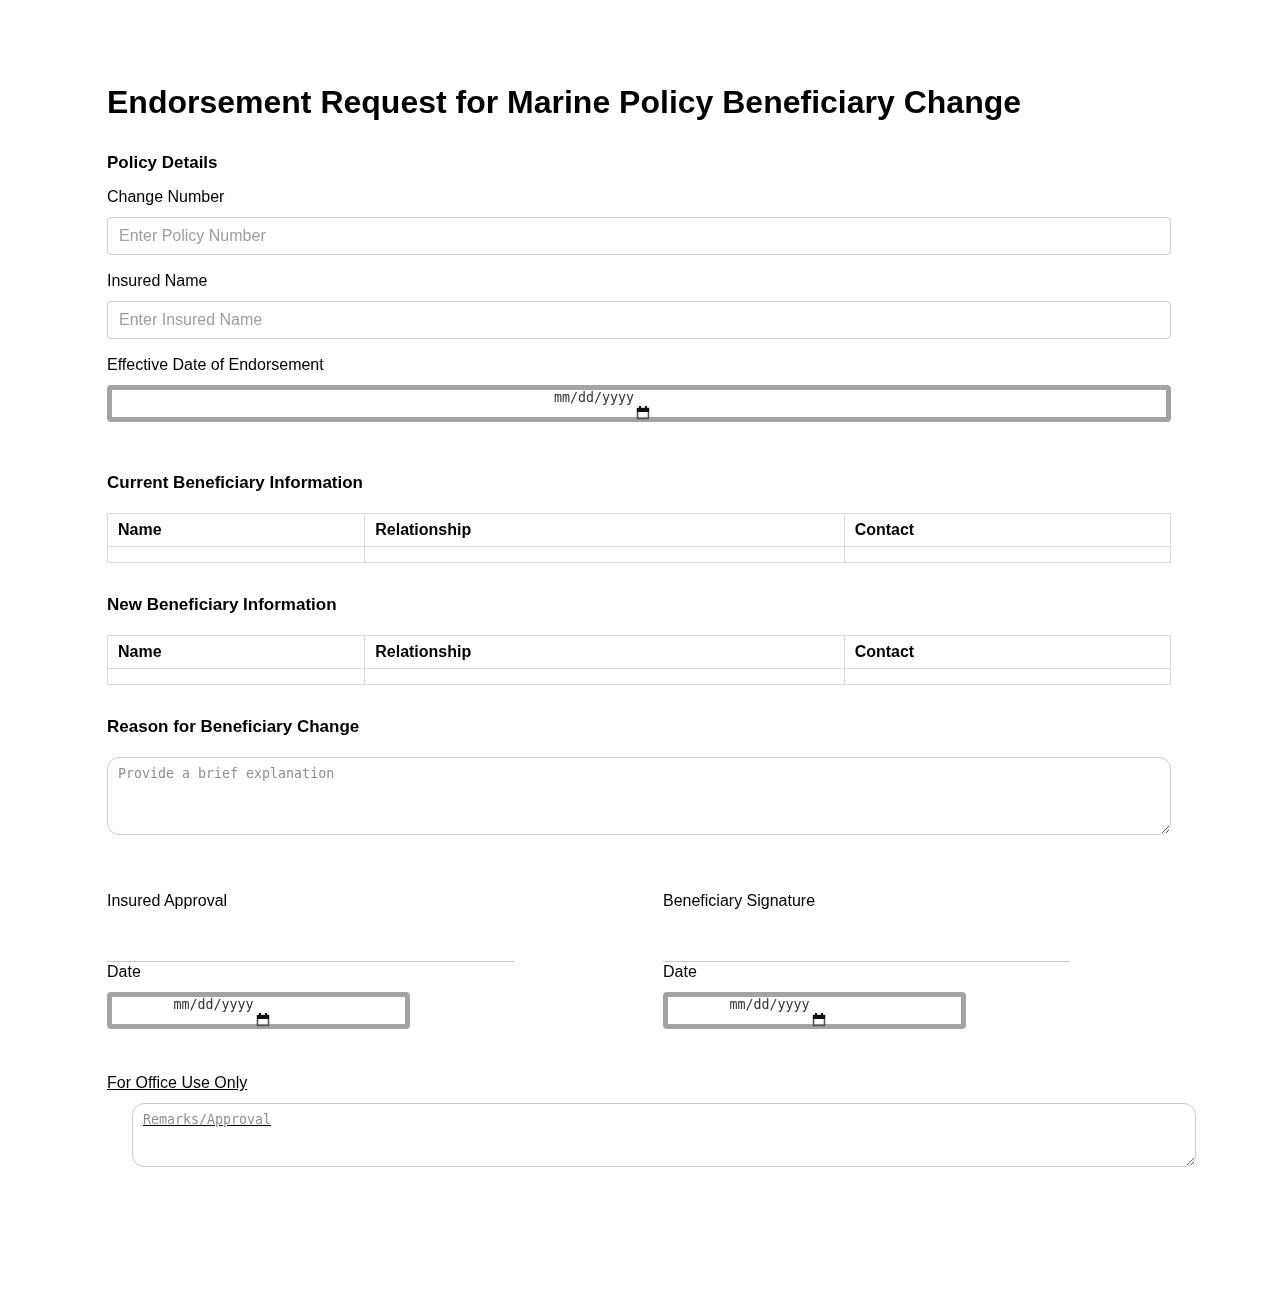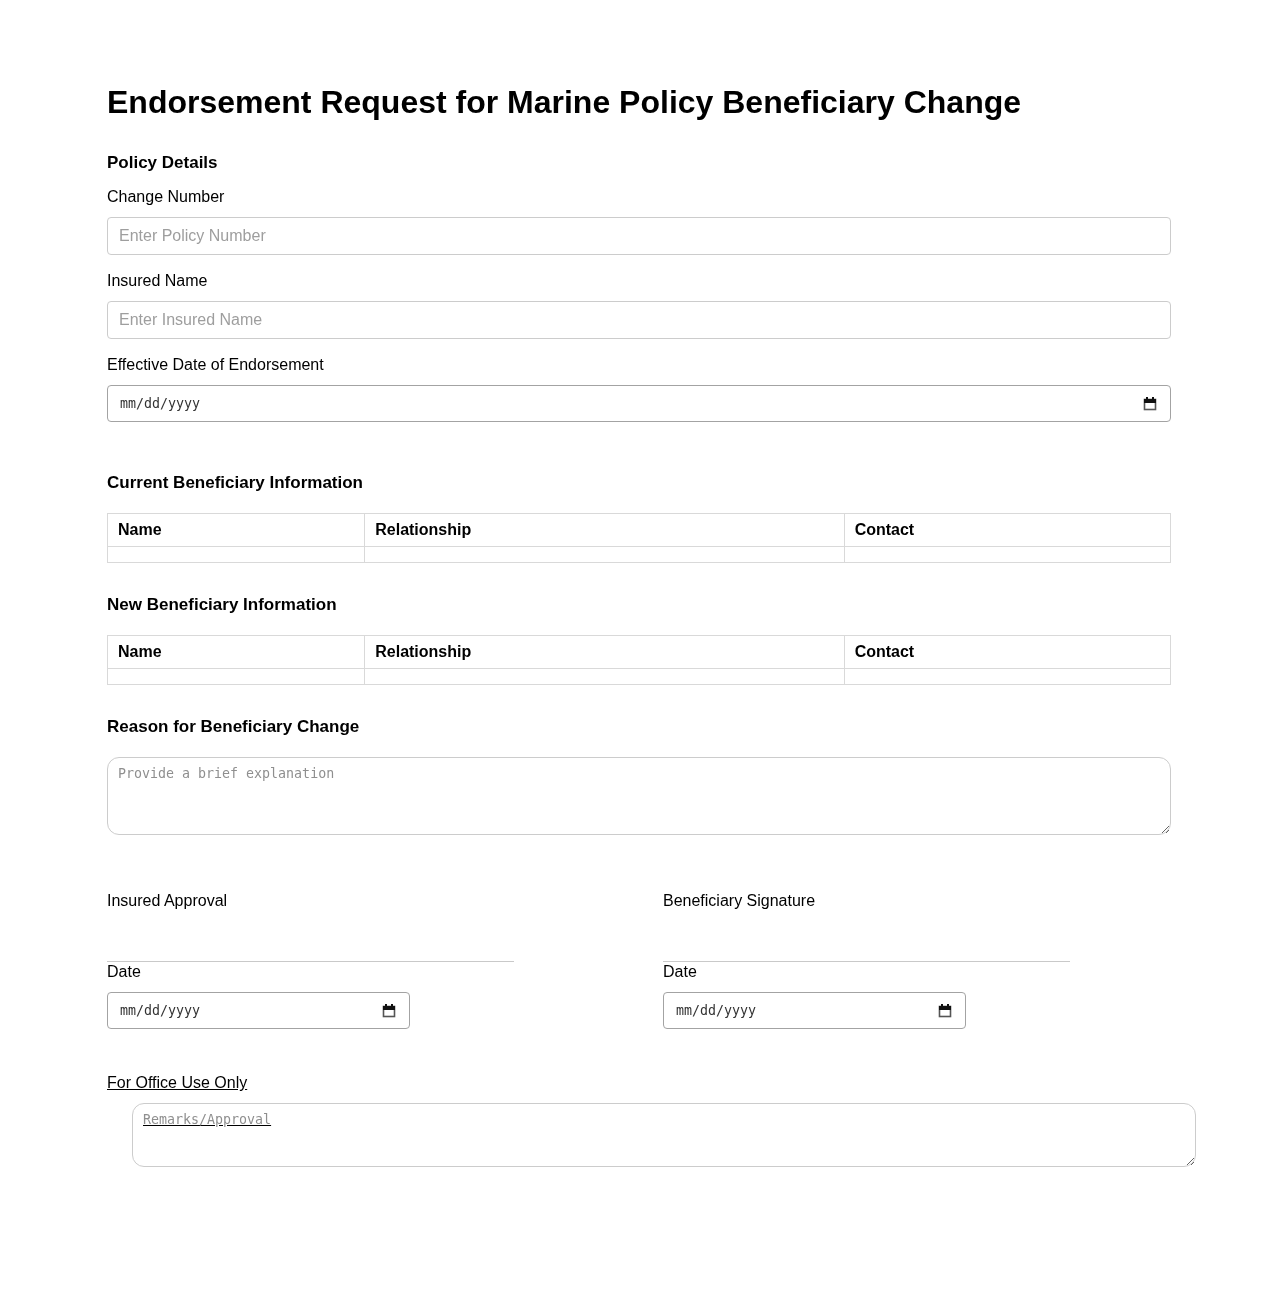--- a/index.html
+++ b/index.html
@@ -46,24 +46,25 @@
     color: #222;
     background: #fff;
     outline: none;
   }
   input.text-input::placeholder { color: #9e9e9e; opacity: 1; }
 
   .date-input {
     display: flex;
     align-items: center;
     height: 37px;
-    border: 1px solid #a3a3a3;
+    border: 5px solid #a3a3a3;
     border-radius: 4px;
     padding: 0 12px;
     background: #fff;
+    flex-direction: column;
   }
   .date-input.full { width: 100%; }
   .date-input.small { width: 303px; }
   .date-input input {
     flex: 1;
     border: none;
     outline: none;
     background: transparent;
     font-family: "DejaVu Sans Mono", monospace;
     font-size: 13.3px;

